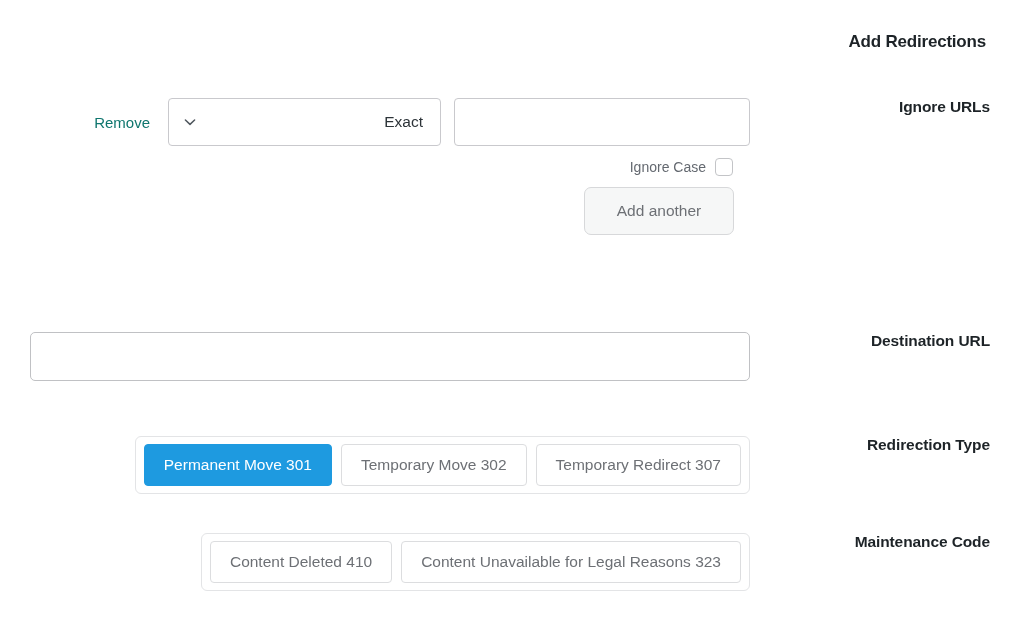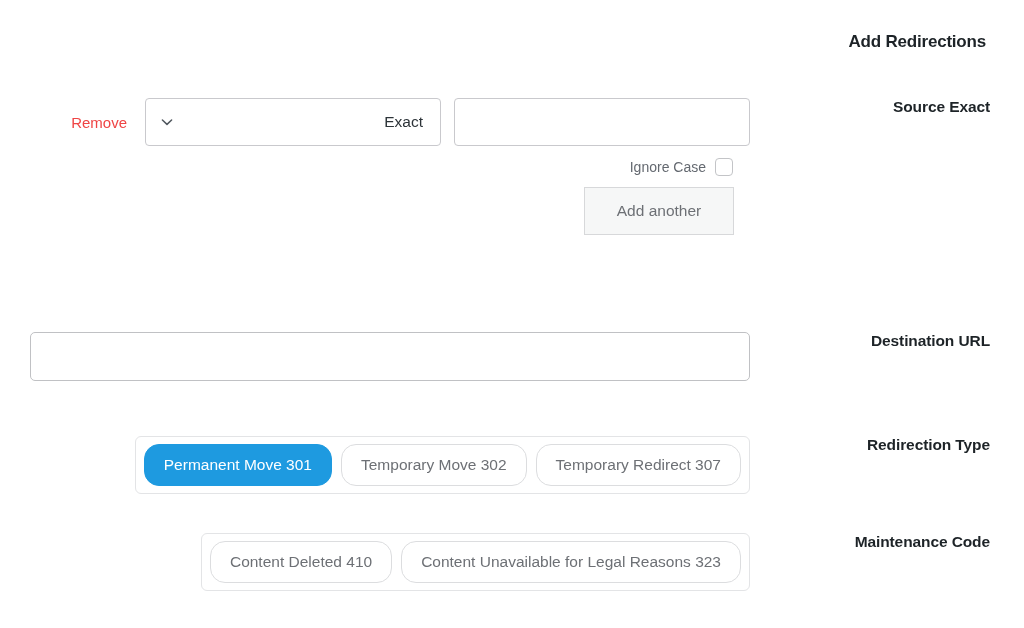--- a/index.html
+++ b/index.html
@@ -61,28 +61,28 @@
   
   .src-line {
     display: flex;
     flex-direction: row;
     align-items: center;
     justify-content: flex-end;
     width: 100%;
   }
   .remove-link {
     font-size: 15px;
-    color: #ef4444;
+    color: #0f766e;
     cursor: pointer;
     margin-right: 18px;
     white-space: nowrap;
   }
   .match-select {
     position: relative;
-    width: 296px;
+    width: 273px;
     height: 48px;
     border: 1px solid #c9c9cd;
     border-radius: 4px;
     background: #fff;
     display: flex;
     align-items: center;
     justify-content: flex-end;
     padding: 0 17px 0 34px;
     margin-right: 13px;
     cursor: pointer;
@@ -145,21 +145,21 @@
   .addline {
     display: flex;
     justify-content: flex-end;
     margin-top: 11px;
     margin-right: 16px;
   }
   .add-btn {
     height: 48px;
     min-width: 150px;
     border: 1px solid #d7d8da;
-    border-radius: 0;
+    border-radius: 7px;
     background: #f6f7f7;
     color: #6d7075;
     font-size: 15.5px;
     font-family: "Liberation Sans", sans-serif;
     cursor: pointer;
     padding: 0 22px;
   }
 
   
   .dest-input {
@@ -183,21 +183,21 @@
     align-items: center;
     border: 1px solid #e3e4e6;
     border-radius: 6px;
     background: #fff;
     padding: 7px 8px;
     gap: 9px;
   }
   .grp-btn {
     height: 42px;
     border: 1px solid #dcdddf;
-    border-radius: 15px;
+    border-radius: 4px;
     background: #fff;
     color: #6d7075;
     font-size: 15.5px;
     font-family: "Liberation Sans", sans-serif;
     padding: 0 19px;
     cursor: pointer;
     white-space: nowrap;
     line-height: 40px;
   }
   .grp-btn.active {
@@ -236,21 +236,21 @@
         <span class="ignore-label">Ignore Case</span>
         <span class="cbox"></span>
       </div>
 
       <div class="addline">
         <button class="add-btn">Add another</button>
       </div>
 
     </div>
     <div class="label-col">
-      <span class="field-label">Source Exact</span>
+      <span class="field-label">Ignore URLs</span>
     </div>
   </div>
 
   <div class="row" style="top:332px;">
     <div class="ctrl-col">
       <input class="dest-input" type="text" placeholder="" style="">
     </div>
     <div class="label-col">
       <span class="field-label">Destination URL</span>
     </div>

